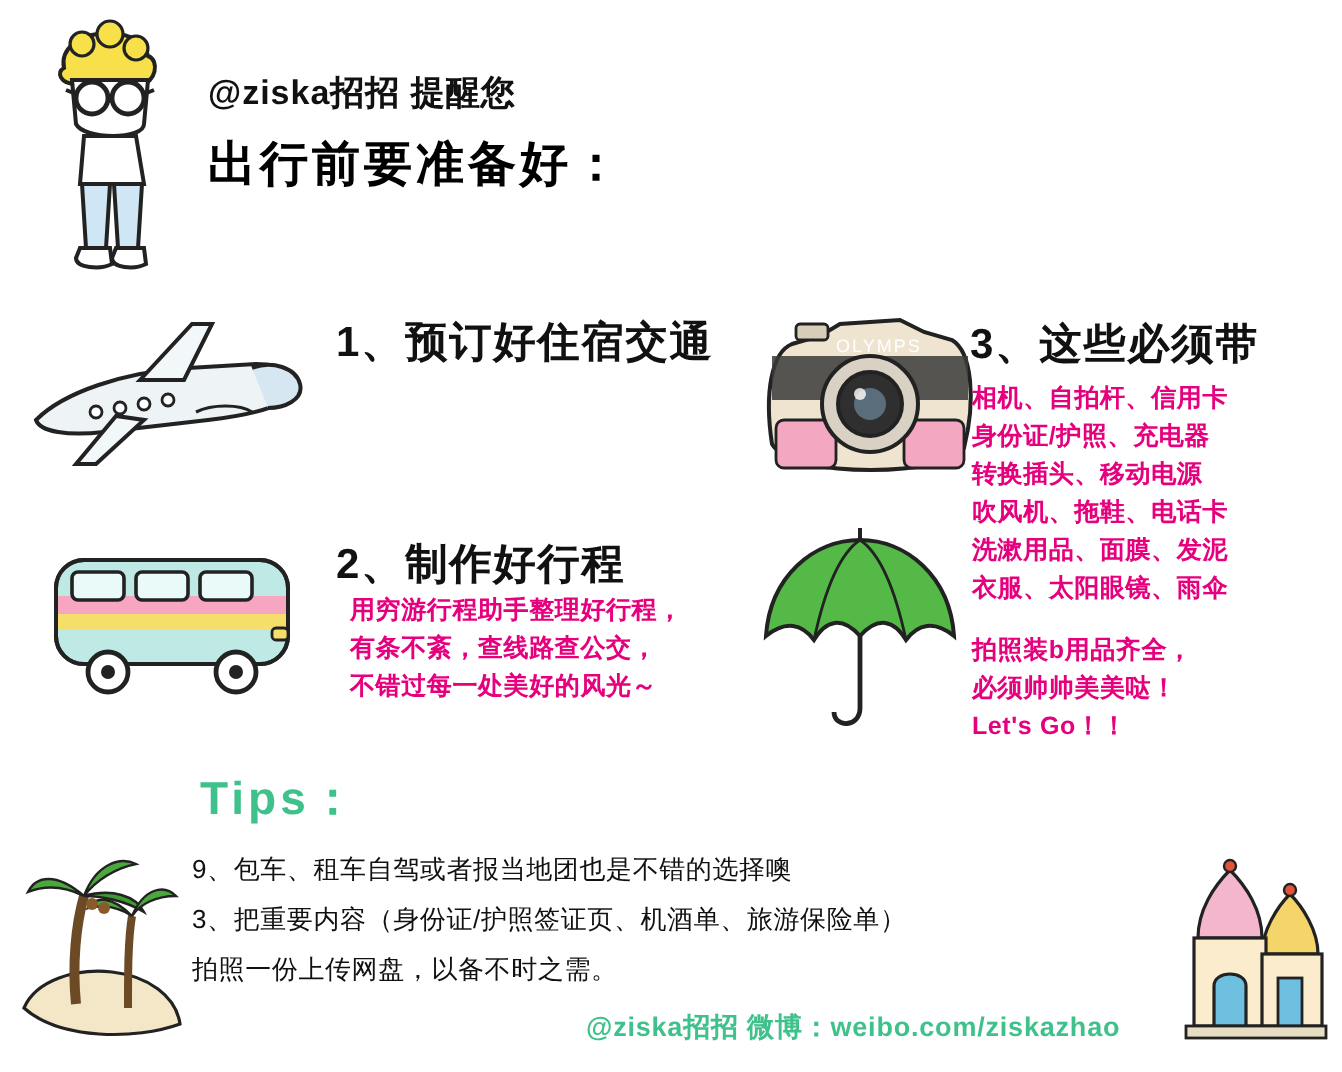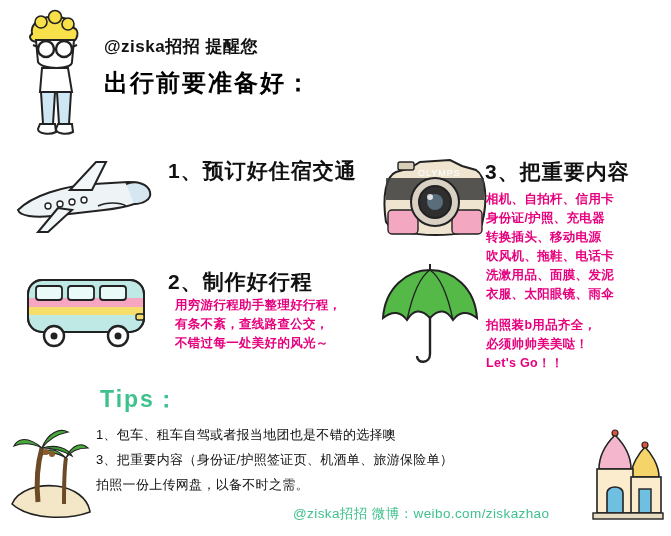--- a/index.html
+++ b/index.html
@@ -103,21 +103,21 @@
     letter-spacing: 0.3px;
   }
   .tips-list .row { white-space: pre-line; }
 
   .footer-credit {
     position: absolute;
     left: 293px;
     top: 505px;
     font-size: 13.5px;
     color: #3fc18c;
-    font-weight: normal;
+    font-weight: bold;
     letter-spacing: 0.4px;
   }
 
   
   .illus { position: absolute; }
   #illus-plane  { left: 10px;  top: 150px; width: 150px; height: 105px; }
   #illus-bus    { left: 18px;  top: 258px; width: 140px; height: 100px; }
   #illus-camera { left: 380px; top: 150px; width: 110px; height: 105px; }
   #illus-umbrella { left: 375px; top: 262px; width: 110px; height: 110px; }
   #illus-palm   { left: 8px;   top: 420px; width: 85px;  height: 105px; }
@@ -212,21 +212,21 @@
       <circle cx="55" cy="52" r="24" fill="#d9d2c4" stroke="#222" stroke-width="2"></circle>
       <circle cx="55" cy="52" r="16" fill="#2f2f2f" stroke="#222" stroke-width="2"></circle>
       <circle cx="55" cy="52" r="8" fill="#5a6d7a"></circle>
       <circle cx="50" cy="47" r="3" fill="#fff" opacity="0.8"></circle>
       <rect x="18" y="12" width="16" height="8" rx="2" fill="#d8cdb6" stroke="#222" stroke-width="1.4"></rect>
       <text x="38" y="26" font-family="Liberation Sans, sans-serif" font-size="9" fill="#ffffff" letter-spacing="1">OLYMPS</text>
     </svg>
   </div>
 
   <div class="sect-title" id="sect3-title">
-    <span>3、</span><span>把重要内容</span>
+    <span>3、</span><span>这些必须带</span>
   </div>
   <div class="sect-body" id="sect3-note">拍照装b用品齐全，
 必须帅帅美美哒！
 Let's Go！！</div>
   <div class="sect-body" id="sect3-body">相机、自拍杆、信用卡
 身份证/护照、充电器
 转换插头、移动电源
 吹风机、拖鞋、电话卡
 洗漱用品、面膜、发泥
 衣服、太阳眼镜、雨伞</div>
@@ -237,21 +237,21 @@
       <path d="M32 58 C38 30, 46 14, 55 8" fill="none" stroke="#222" stroke-width="1.4"></path>
       <path d="M78 58 C72 30, 64 14, 55 8" fill="none" stroke="#222" stroke-width="1.4"></path>
       <line x1="55" y1="56" x2="55" y2="92" stroke="#222" stroke-width="2.4"></line>
       <path d="M55 92 C55 102, 42 102, 42 94" fill="none" stroke="#222" stroke-width="2.4"></path>
       <line x1="55" y1="8" x2="55" y2="2" stroke="#222" stroke-width="2"></line>
     </svg>
   </div>
 
   <div class="tips-title">Tips：</div>
   <div class="tips-list">
-    <div class="row">1、包车、租车自驾或者报当地团也是不错的选择噢</div>
+    <div class="row">9、包车、租车自驾或者报当地团也是不错的选择噢</div>
     <div class="row">3、把重要内容（身份证/护照签证页、机酒单、旅游保险单）
 拍照一份上传网盘，以备不时之需。</div>
   </div>
 
   <div class="illus" id="illus-palm">
     <svg width="85" height="105" viewBox="0 0 85 105">
       <path d="M4 84 C10 70, 30 64, 48 66 C66 68, 80 78, 82 92 C60 100, 22 100, 4 84 Z" fill="#f3e7c8" stroke="#222" stroke-width="1.6"></path>
       <path d="M30 82 C28 62, 30 42, 34 28" fill="none" stroke="#6b4a25" stroke-width="5"></path>
       <path d="M56 84 C56 66, 56 50, 58 38" fill="none" stroke="#6b4a25" stroke-width="4"></path>
       <path d="M34 28 C20 16, 10 18, 6 26 C16 22, 26 24, 34 28 Z" fill="#4aa93c" stroke="#222" stroke-width="1.2"></path>

